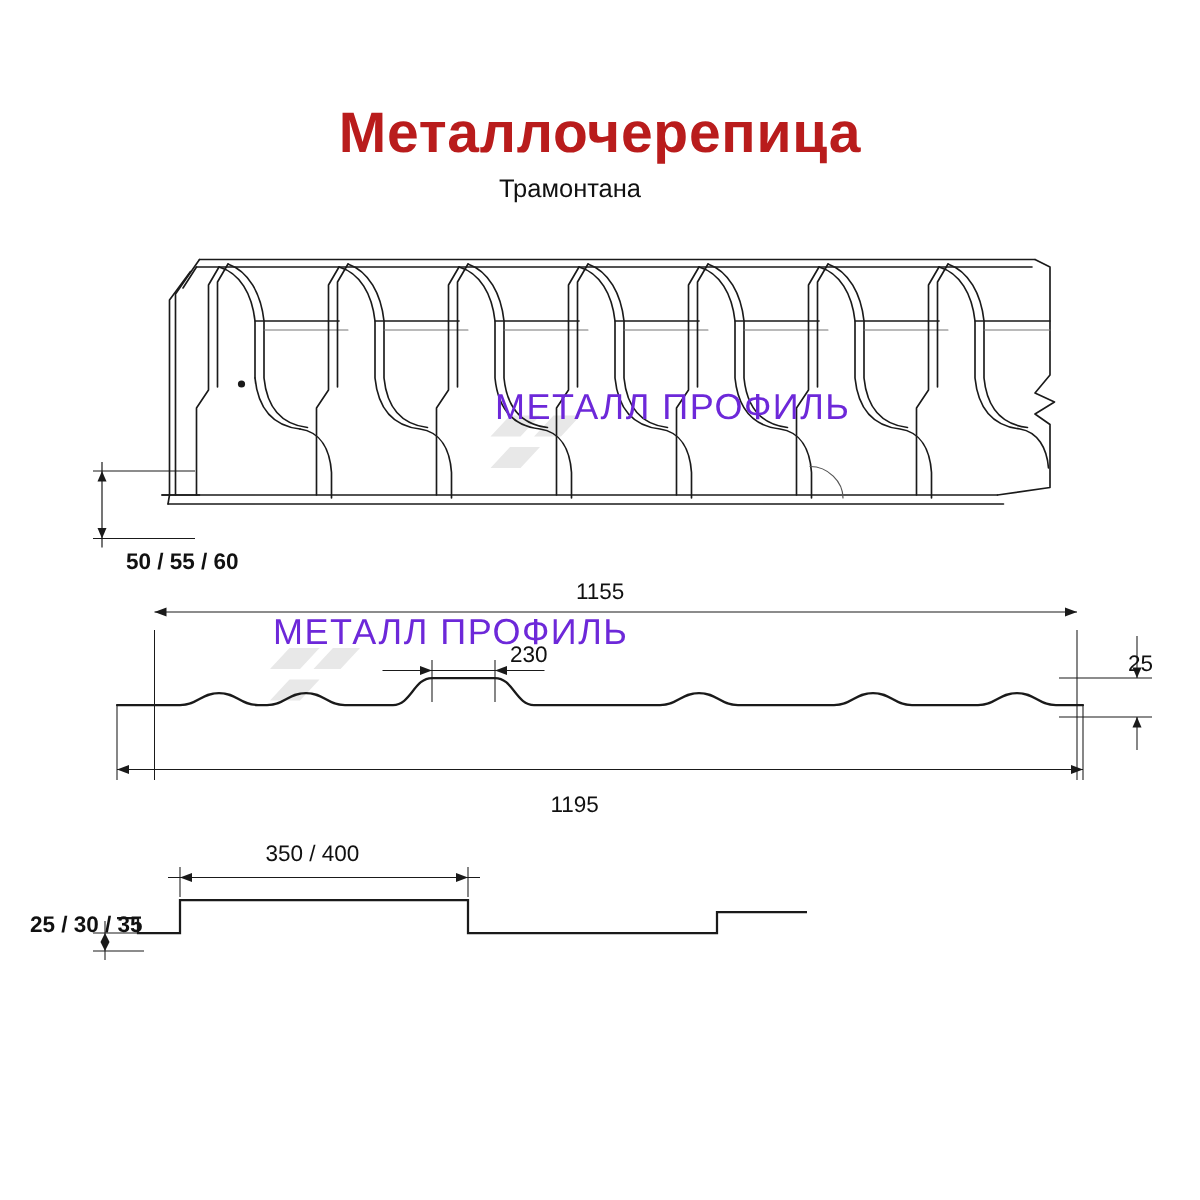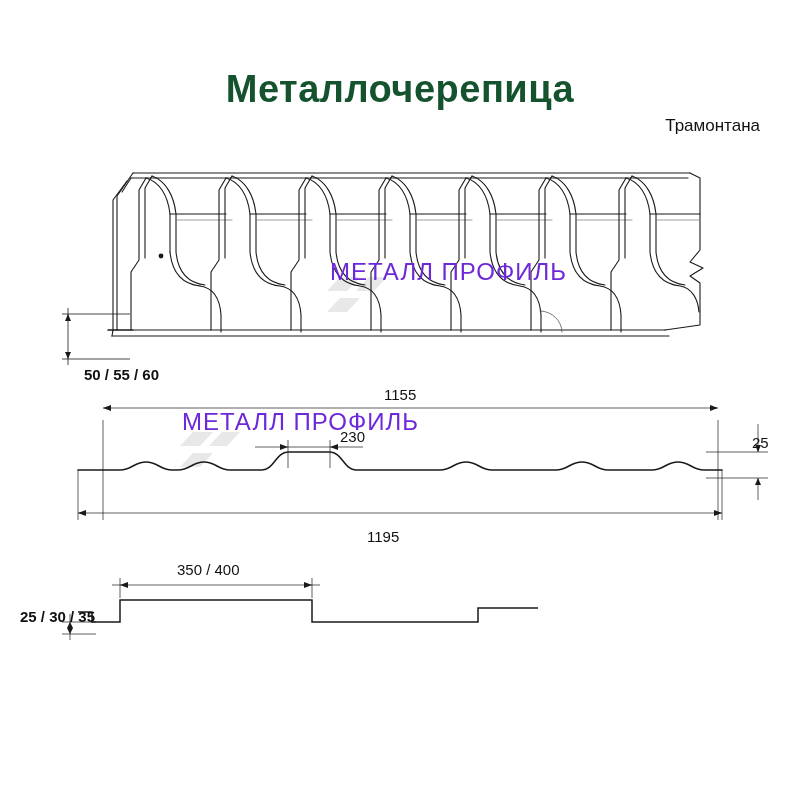--- a/index.html
+++ b/index.html
@@ -24,28 +24,28 @@
   }
   .title-main {
     position: absolute;
     left: 0;
     top: 68px;
     width: 800px;
     text-align: center;
     font-size: 38px;
     font-weight: bold;
     letter-spacing: 0.5px;
-    color: #14532d;
+    color: #b91c1c;
   }
   .title-sub {
     position: absolute;
     left: 0;
     top: 116px;
     width: 760px;
-    text-align: right;
+    text-align: center;
     font-size: 17px;
     color: #111111;
   }
   .dim-label {
     position: absolute;
     font-size: 15px;
     color: #111111;
     white-space: nowrap;
   }
   .lbl-50-55-60 { left: 84px; top: 366px; font-weight: bold; }

